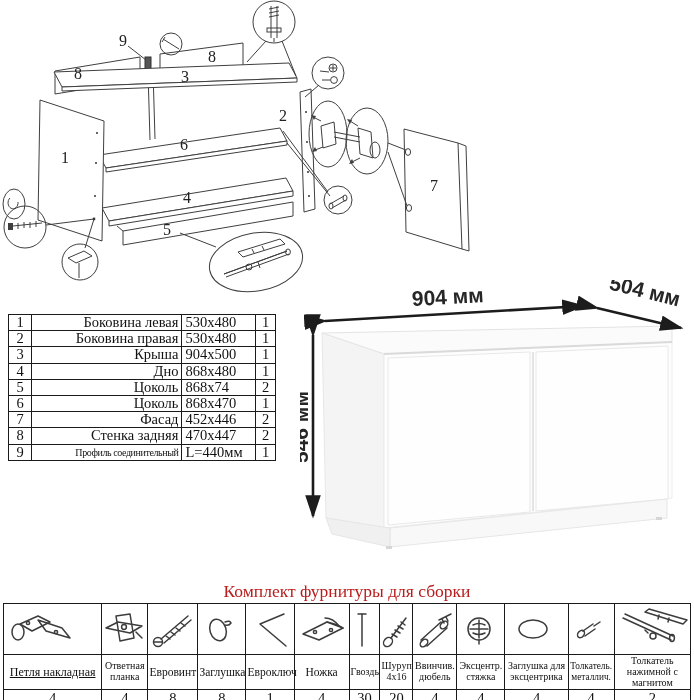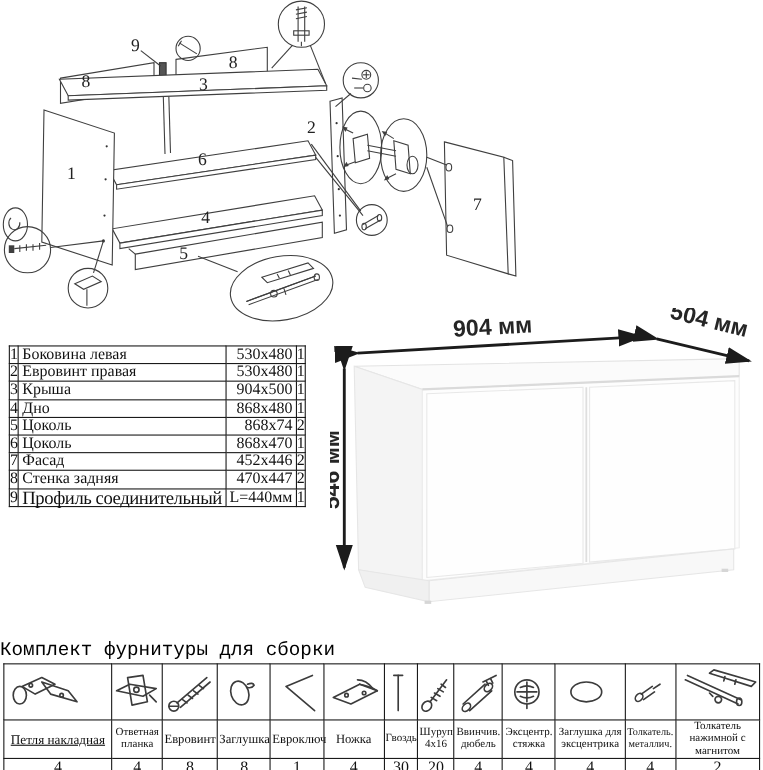--- a/index.html
+++ b/index.html
@@ -4,27 +4,27 @@
 <style>
   html,body{margin:0;padding:0;background:#ffffff;}
   #page{position:relative;width:694px;height:700px;background:#ffffff;overflow:hidden;
         font-family:"Liberation Serif", serif;color:#111;}
   svg{display:block;}
   
   #parts-table{position:absolute;left:8px;top:314px;width:268px;border-collapse:collapse;}
   #parts-table td{border:1.6px solid #1a1a1a;font-size:14.5px;line-height:15.2px;
                   padding:0 3px;height:15.2px;white-space:nowrap;}
   #parts-table td.num{width:24px;text-align:center;padding:0;}
-  #parts-table td.name{width:148px;text-align:left;}
-  #parts-table td.size{width:68px;text-align:right;}
+  #parts-table td.name{width:148px;text-align:right;}
+  #parts-table td.size{width:68px;text-align:left;}
   #parts-table td.qty{width:20px;text-align:center;padding:0;}
-  #parts-table td.small{font-size:17px;letter-spacing:-0.4px;}
+  #parts-table td.small{font-size:10px;letter-spacing:-0.4px;}
   
-  #hw-title{position:absolute;left:0;top:581px;width:694px;
-            font-size:17.5px;color:#000000;font-family:Liberation Mono, monospace;}
+  #hw-title{position:absolute;left:0;top:581px;width:694px;text-align:center;
+            font-size:17.5px;color:#b91c1c;}
   #hw-table{position:absolute;left:3px;top:603px;width:688px;border-collapse:collapse;table-layout:fixed;}
   #hw-table td{border:1.4px solid #1a1a1a;text-align:center;vertical-align:middle;padding:0;}
   #hw-table tr.icons td{height:50px;}
   #hw-table tr.names td{height:27px;font-size:10px;line-height:10.8px;padding:1px 1px;}
   #hw-table tr.qtys td{height:16px;font-size:14.5px;}
   
   .dimtxt{font-family:"Liberation Sans", sans-serif;font-weight:bold;fill:#262626;}
   
   .ln{stroke:#3f3f3f;stroke-width:1;fill:none;}
   .panel{stroke:#3f3f3f;stroke-width:1;fill:#ffffff;}
@@ -168,21 +168,21 @@
   <table id="parts-table">
     <tbody>
         <tr>
       <td class="num">1</td>
       <td class="name">Боковина левая</td>
       <td class="size">530x480</td>
       <td class="qty">1</td>
     </tr>
     <tr>
       <td class="num">2</td>
-      <td class="name">Евровинт правая</td>
+      <td class="name">Боковина правая</td>
       <td class="size">530x480</td>
       <td class="qty">1</td>
     </tr>
     <tr>
       <td class="num">3</td>
       <td class="name">Крыша</td>
       <td class="size">904x500</td>
       <td class="qty">1</td>
     </tr>
     <tr>

